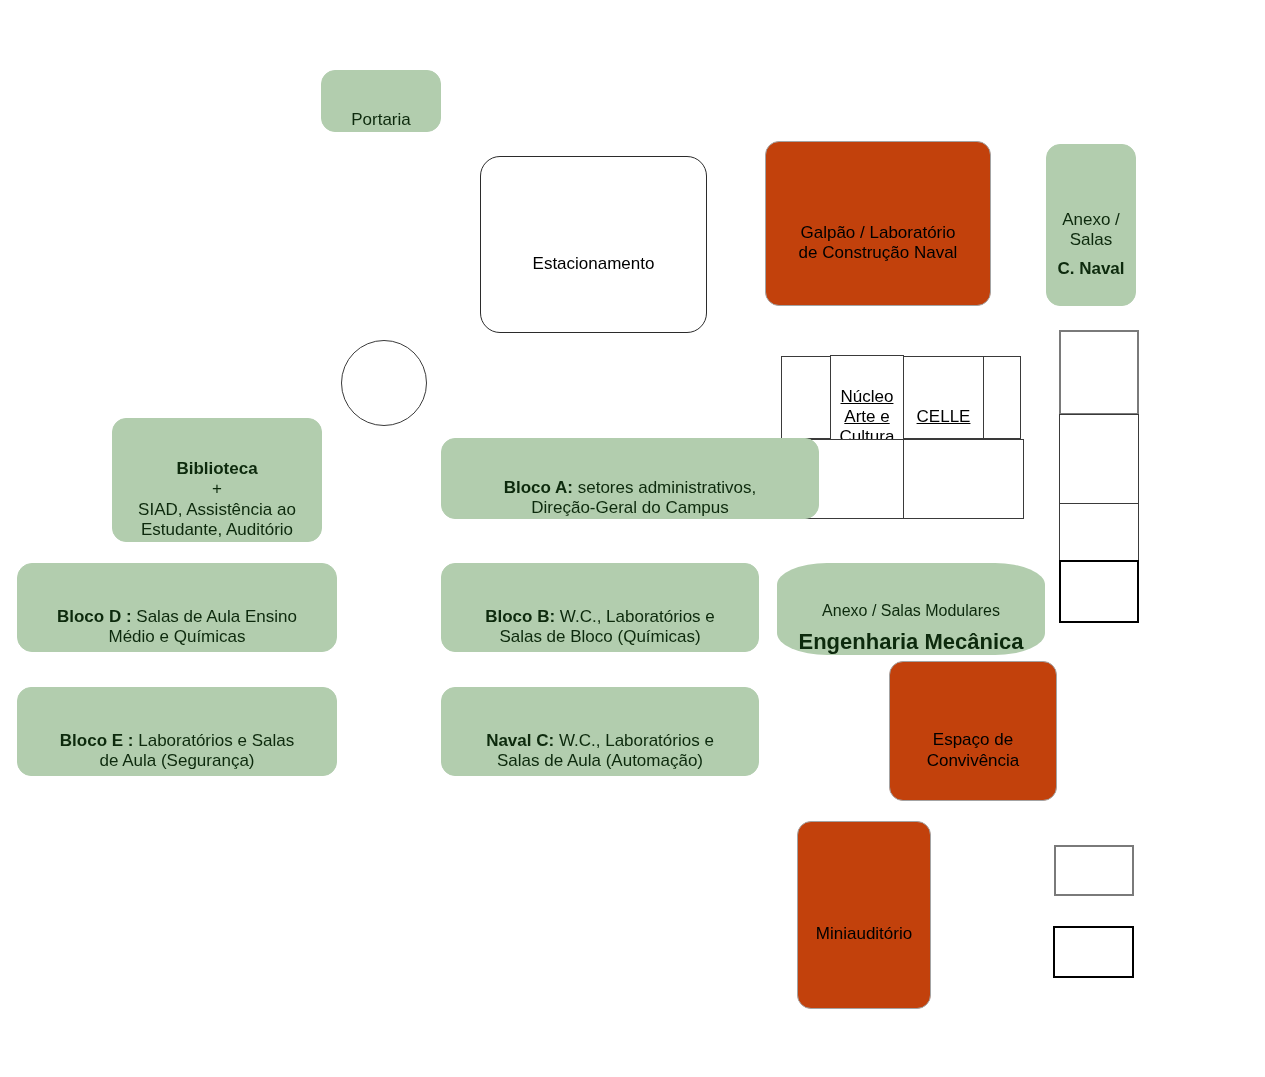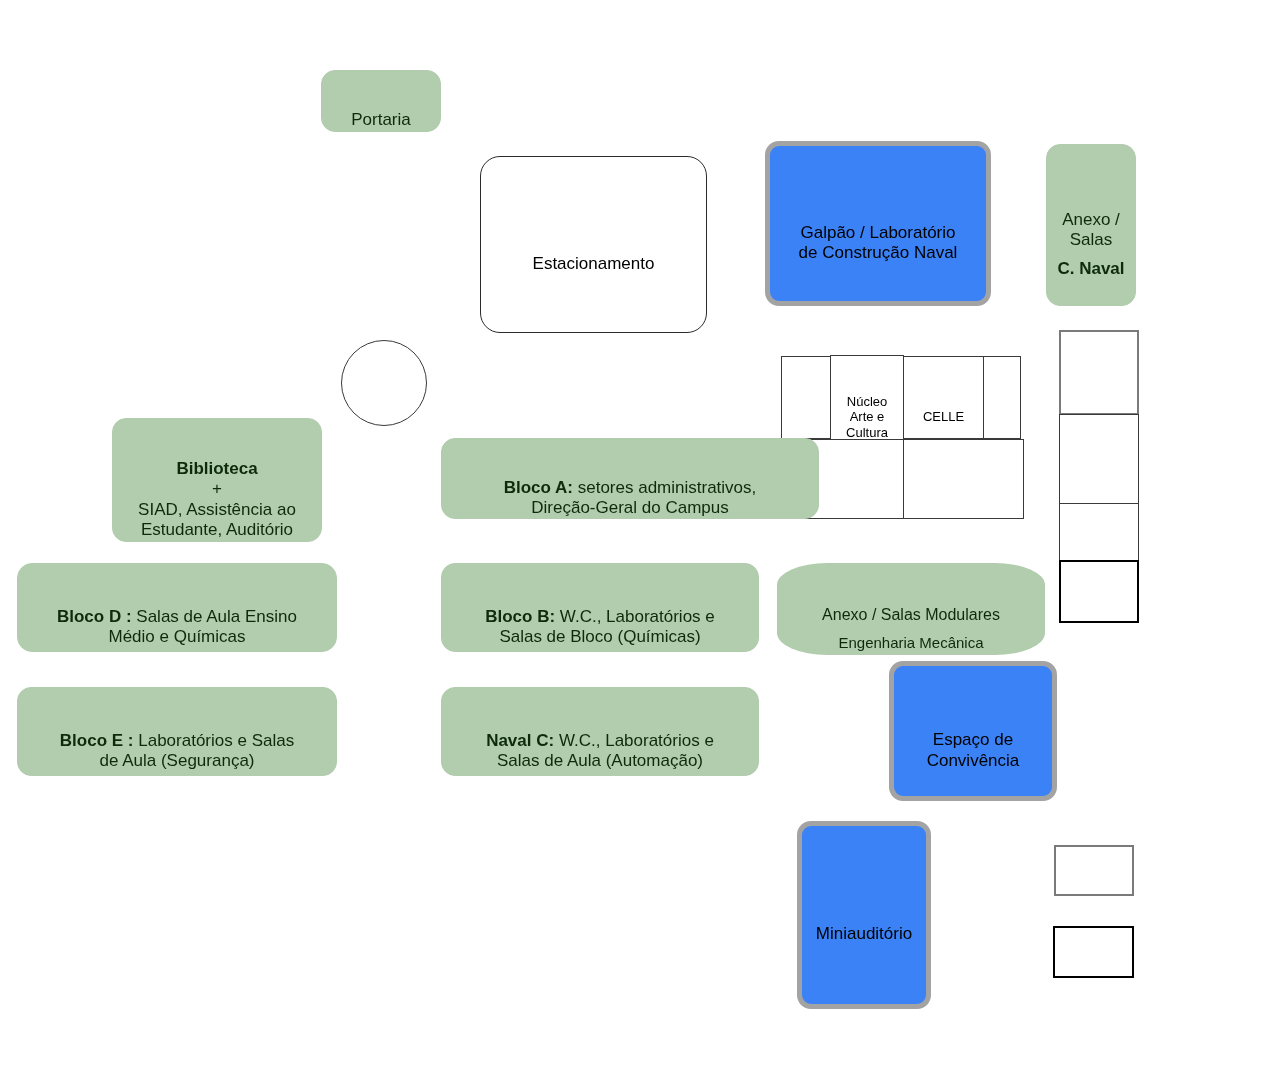--- a/index.html
+++ b/index.html
@@ -48,22 +48,22 @@
   
   .white-round {
     background: #ffffff;
     border: 1px solid #2b2b2b;
     border-radius: 20px;
     font-size: 17px;
     color: #000000;
   }
   
   .grey-round {
-    background: #3b82f6;
-    border: 5px solid #a3a3a3;
+    background: #c2410c;
+    border: 1px solid #a3a3a3;
     border-radius: 14px;
     font-size: 17px;
     color: #000000;
   }
   
   .rect {
     background: #ffffff;
     border: 1px solid #3a3a3a;
     font-size: 15px;
     color: #000000;
@@ -81,26 +81,26 @@
     border-radius: 50%;
   }
   
   .bulge {
     background: #b2cdae;
     border-radius: 50px / 22px;
     color: #0d2a0d;
     font-size: 16px;
   }
   .bulge .line2 {
-    font-weight: normal;
-    font-size: 15px;
+    font-weight: bold;
+    font-size: 22px;
   }
   .spacer-sm { height: 9px; }
   .plus-line { font-size: 17px; }
-  .small-txt { font-size: 13px; }
+  .small-txt { font-size: 17px; text-decoration: underline; }
 </style>
 </head>
 <body>
 
 <div id="canvas">
 
   <div class="node green" style="left:321px; top:70px; width:120px; height:62px;">
     <div class="inner">Portaria</div>
   </div>
 

